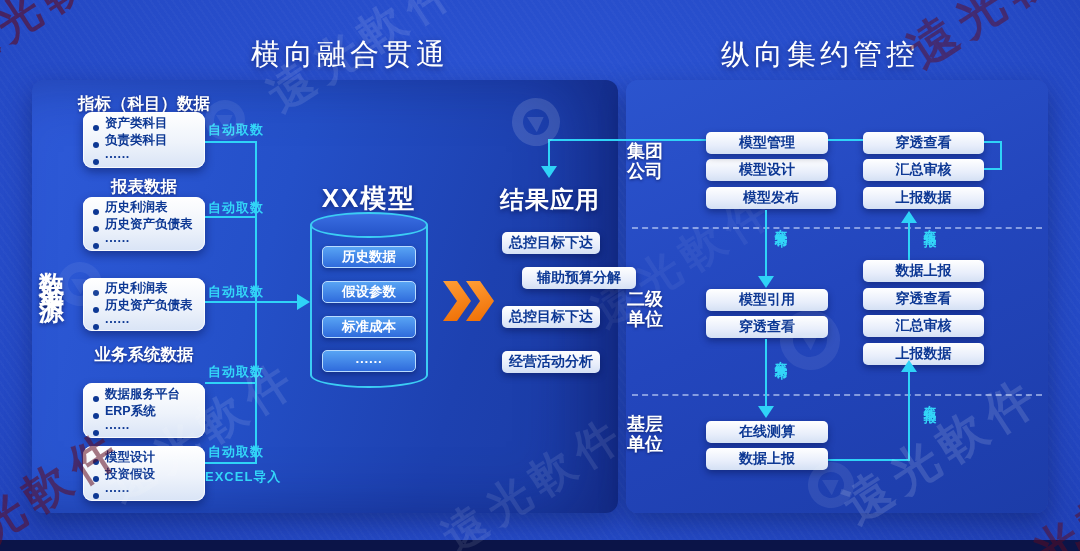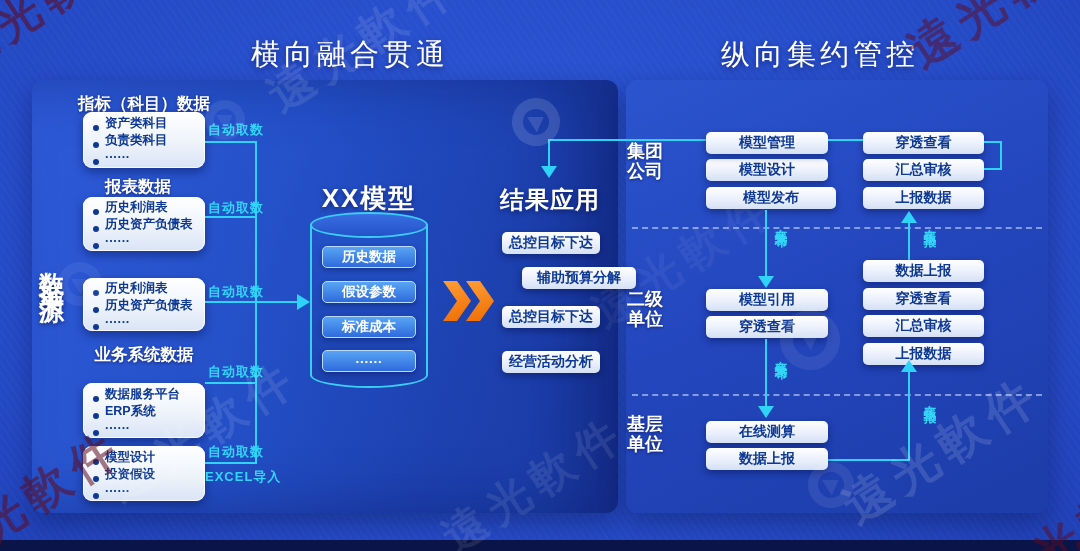--- a/index.html
+++ b/index.html
@@ -90,21 +90,21 @@
         <span class="dot"></span>
         <span>负责类科目</span>
       </div>
     <div class="src-item">
         <span class="dot"></span>
         <span>······</span>
       </div>
   </div>
   <div class="tag" style="left:208px;top:121px">自动取数</div>
 
-  <div class="src-title" style="left:48px;top:176px">报表数据</div>
+  <div class="src-title" style="left:54px;top:176px">报表数据</div>
   <div class="wpanel" style="left:83px;top:197px;width:122px;height:54px">
     <div class="src-item">
         <span class="dot"></span>
         <span>历史利润表</span>
       </div>
     <div class="src-item">
         <span class="dot"></span>
         <span>历史资产负债表</span>
       </div>
     <div class="src-item">

